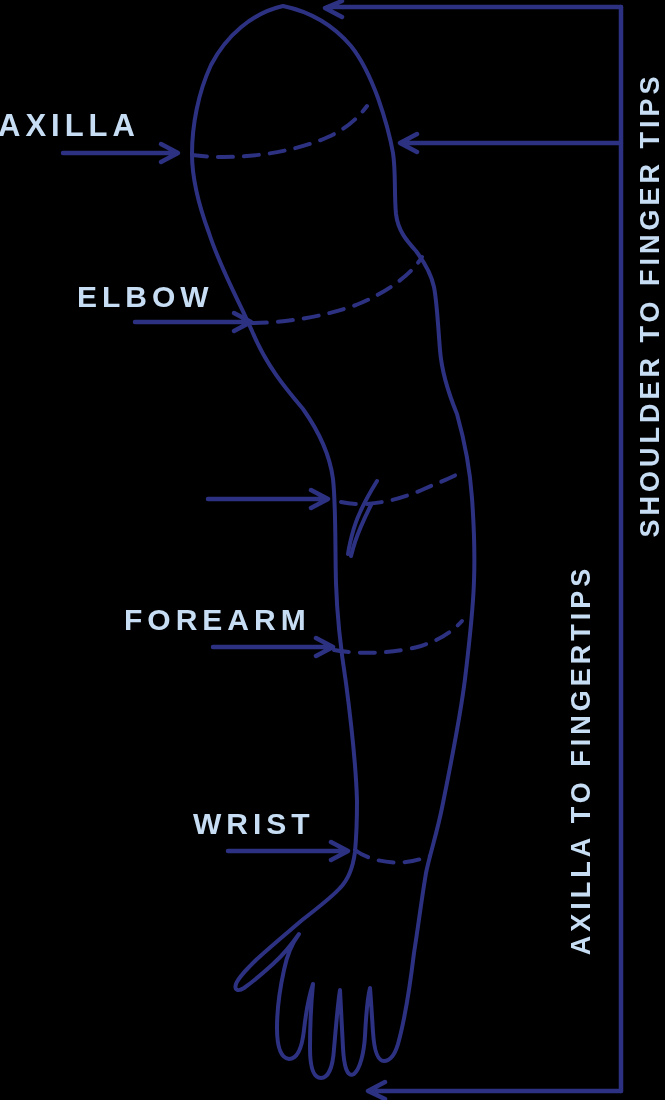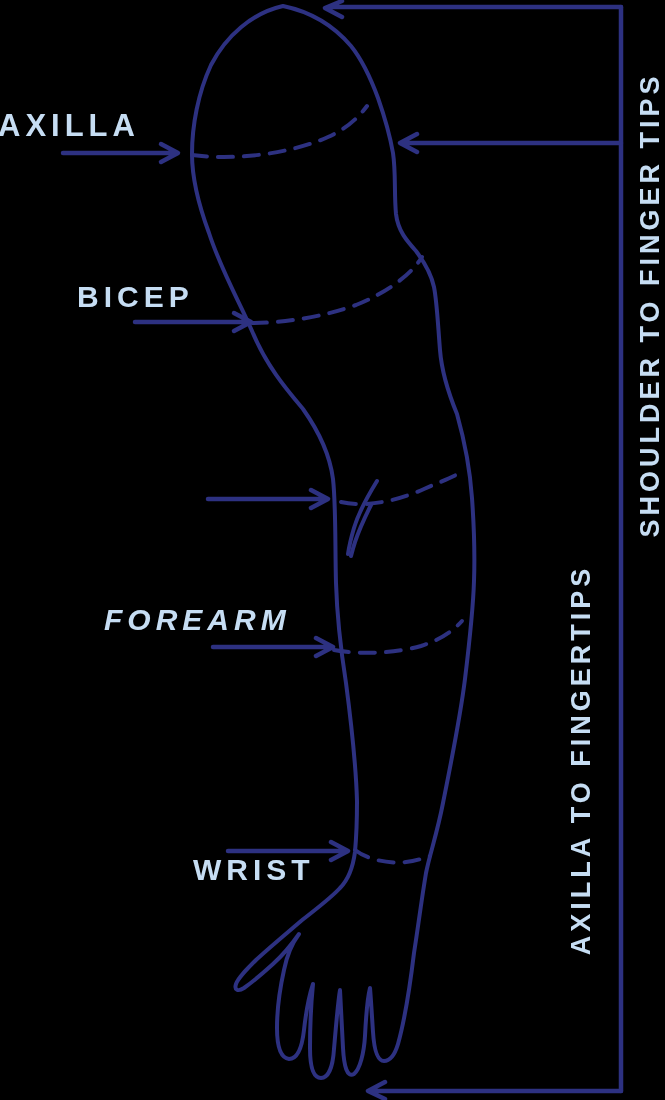--- a/index.html
+++ b/index.html
@@ -114,20 +114,20 @@
     <path class="stroke measure" d="M 213,647 L 326,647 M 316,638 L 333,647 L 316,656"></path>
     <path class="stroke measure" d="M 228,851 L 341,851 M 331,842 L 348,851 L 331,860"></path>
 
     <path class="stroke measure" d="M 621,7 L 621,1091"></path>
     <path class="stroke measure" d="M 621,7 L 331,7 M 342,1 L 325,8 L 342,17"></path>
     <path class="stroke measure" d="M 621,143 L 406,143 M 417,134 L 400,143 L 417,152"></path>
     <path class="stroke measure" d="M 621,1091 L 374,1091 M 385,1082 L 368,1091 L 385,1099"></path>
   </svg>
 
   <div class="label" style="left:-2px;top:109px;font-size:31px;">AXILLA</div>
-  <div class="label" style="left:77px;top:280px;">BICEP</div>
-  <div class="label" style="left:104px;top:603px;font-style:italic;">FOREARM</div>
-  <div class="label" style="left:193px;top:853px;">WRIST</div>
+  <div class="label" style="left:77px;top:280px;">ELBOW</div>
+  <div class="label" style="left:124px;top:603px;">FOREARM</div>
+  <div class="label" style="left:193px;top:807px;">WRIST</div>
 
   <div class="label vertical" style="left:650px;top:305px;">SHOULDER TO FINGER TIPS</div>
   <div class="label vertical" style="left:581px;top:760px;">AXILLA TO FINGERTIPS</div>
 
 </div>
 
 </body></html>

